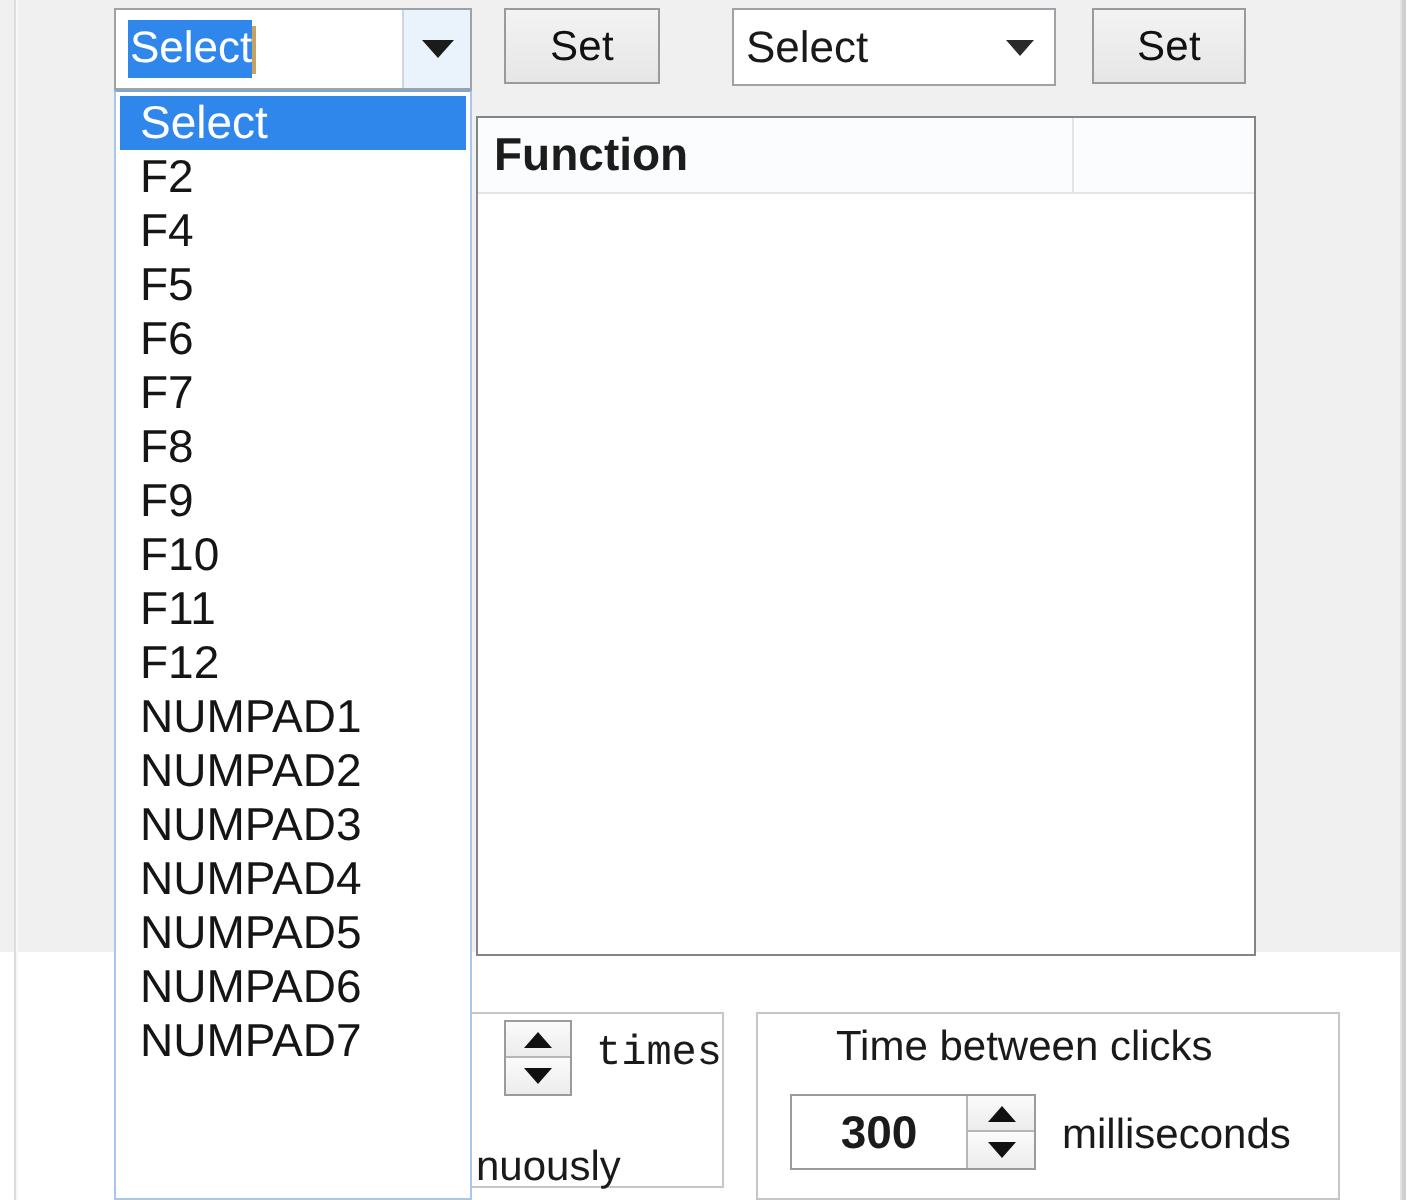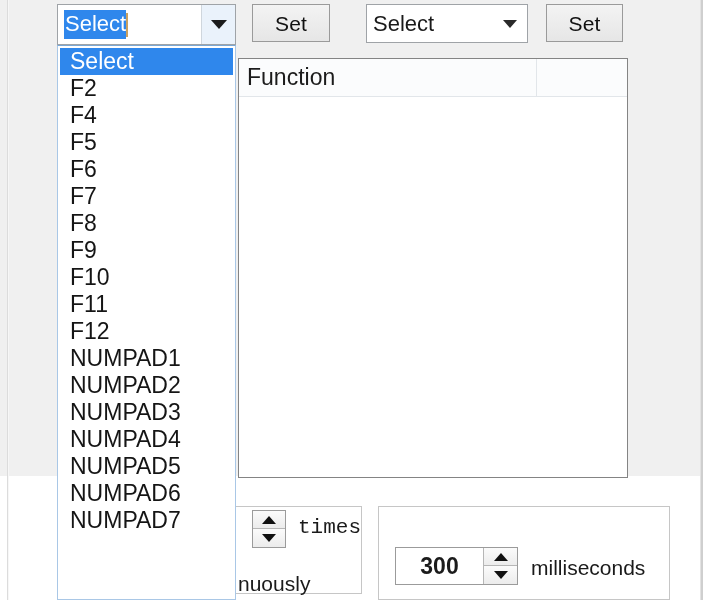--- a/index.html
+++ b/index.html
@@ -157,20 +157,21 @@
     background: #ffffff;
     border: 1px solid #848484;
   }
   #grid .hdr {
     position: absolute;
     left: 0; top: 0; right: 0;
     height: 38px;
     background: #fbfcfd;
     border-bottom: 1px solid #e2e6ea;
     display: flex;
+    font-weight: bold;
   }
   #grid .hdr .col {
     display: flex;
     align-items: center;
     padding-left: 8px;
     font-size: 23px;
     color: #1c1c1c;
     height: 100%;
   }
   #grid .hdr .col.c1 {
@@ -323,20 +324,21 @@
     </div>
     <div class="dn">
       <span class="tri-dn"></span>
     </div>
   </div>
   <div class="gb-text" style="left:298px; top:516px;font-family:Liberation Mono, monospace;">times</div>
   <div class="gb-text" style="left:238px; top:572px;">nuously</div>
 
   <div class="groupbox" style="left:378px; top:506px; width:292px; height:94px;">
   </div>
+  <div class="gb-title" style="left:418px; top:512px;">Time between clicks</div>
 
   <div class="nud" style="left:395px; top:547px; width:123px; height:38px;font-weight:bold;">
     <div class="val">300</div>
     <div class="spin">
       <div class="up">
         <span class="tri-up"></span>
       </div>
       <div class="dn">
         <span class="tri-dn"></span>
       </div>

